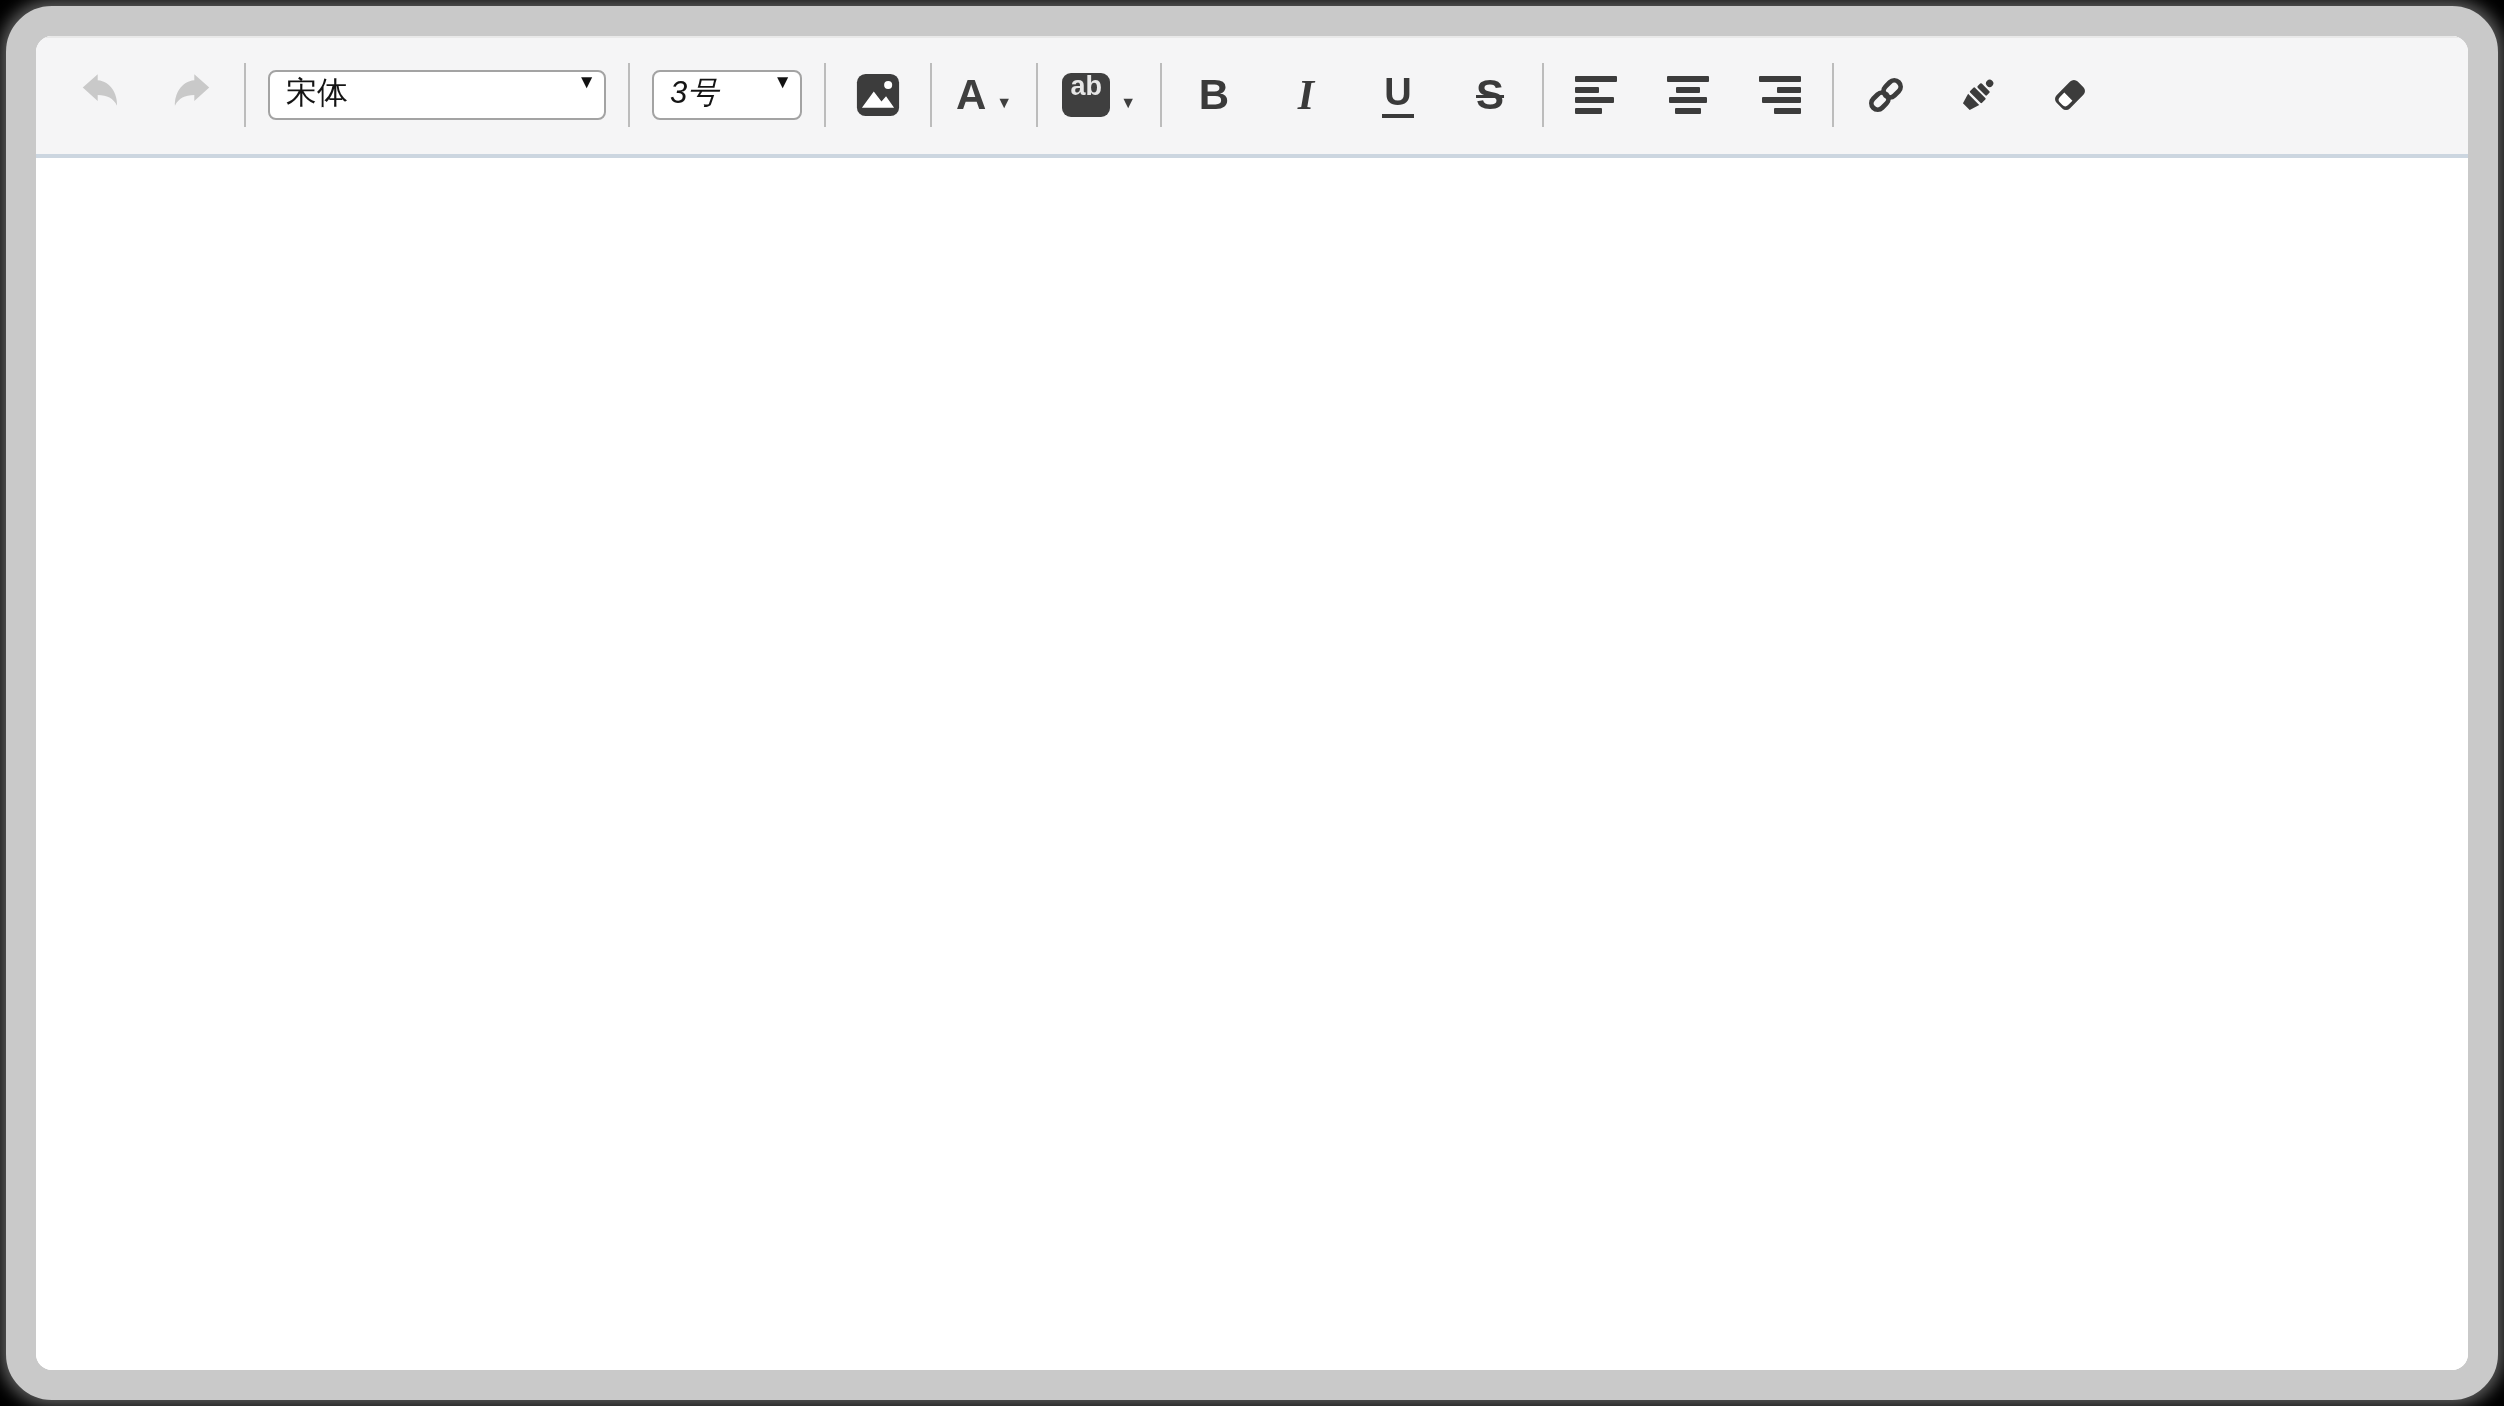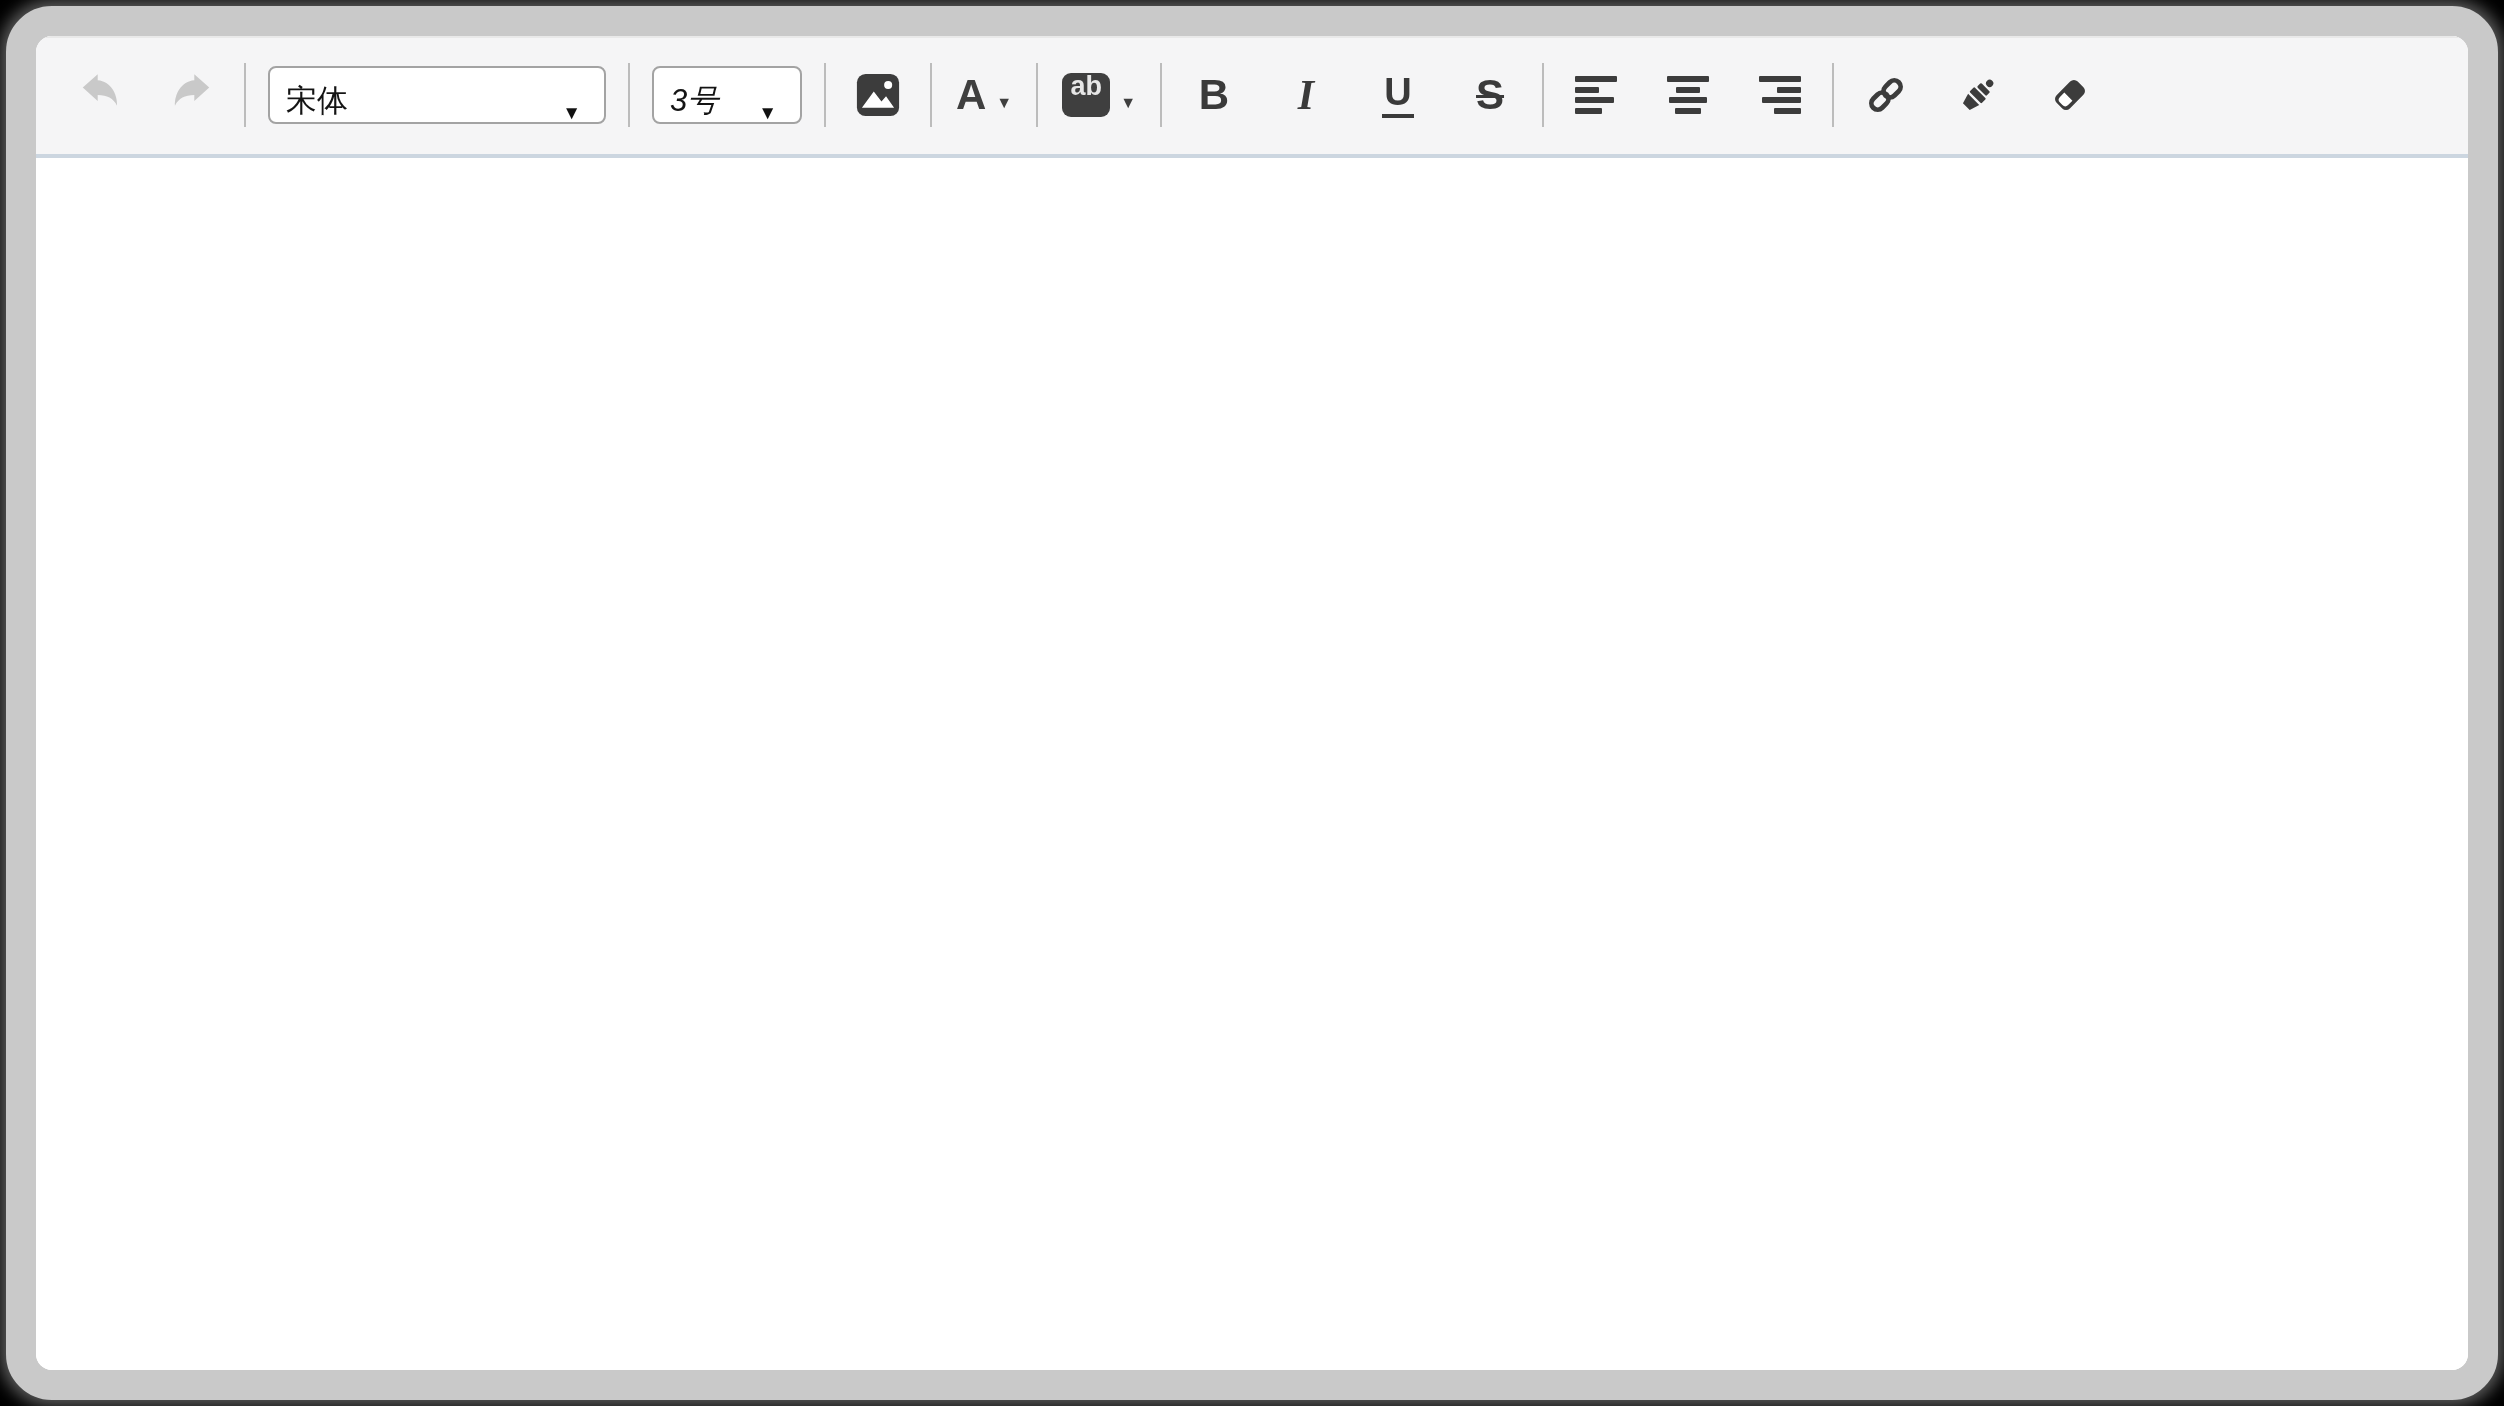--- a/index.html
+++ b/index.html
@@ -27,24 +27,24 @@
   }
   .tb-btn {
     height:86px; min-width:56px; margin:0 18px;
     display:flex; align-items:center; justify-content:center;
     cursor:pointer; flex:none; border-radius:6px;
   }
   .sep {
     width:2px; height:64px; background:#bcbcbc; margin:0 6px; flex:none;
   }
   .tb-select {
-    height:58px; background:#fff;
+    height:50px; background:#fff;
     border:2px solid #a3a3a3; border-radius:8px;
-    display:flex; align-items:flex-end; justify-content:space-between;
-    padding:0 23px 0 16px; margin:0 16px; flex:none;
+    display:flex; align-items:flex-start; justify-content:space-between;
+    padding:0 8px 0 16px; margin:0 16px; flex:none;
     font-size:31px; color:#141414; cursor:pointer;
   }
   .select-font { width:338px; }
   .select-size { width:150px;font-style:italic; }
   .caret { font-size:19px; color:#111; line-height:1; flex:none; }
   .small-caret { font-size:16px; color:#3f3f3f; line-height:1; margin-left:10px; margin-top:16px; }
   .glyph { color:#3a3a3a; line-height:1; }
   .g-bold   { font-size:42px; font-weight:800; }
   .g-italic { font-size:42px; font-weight:700; font-style:italic; font-family:"Liberation Serif","DejaVu Serif",serif; }
   .g-underline { font-size:38px; font-weight:600; border-bottom:4px solid #3a3a3a; padding:0 2px 3px; }

